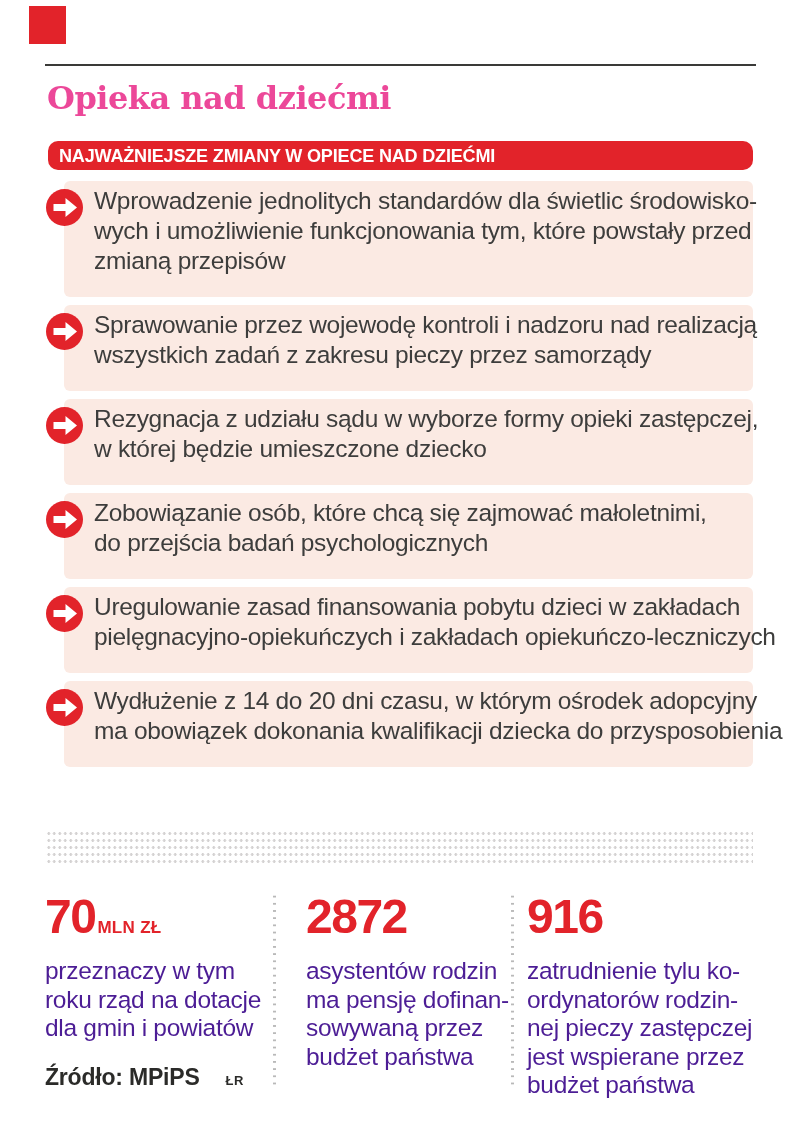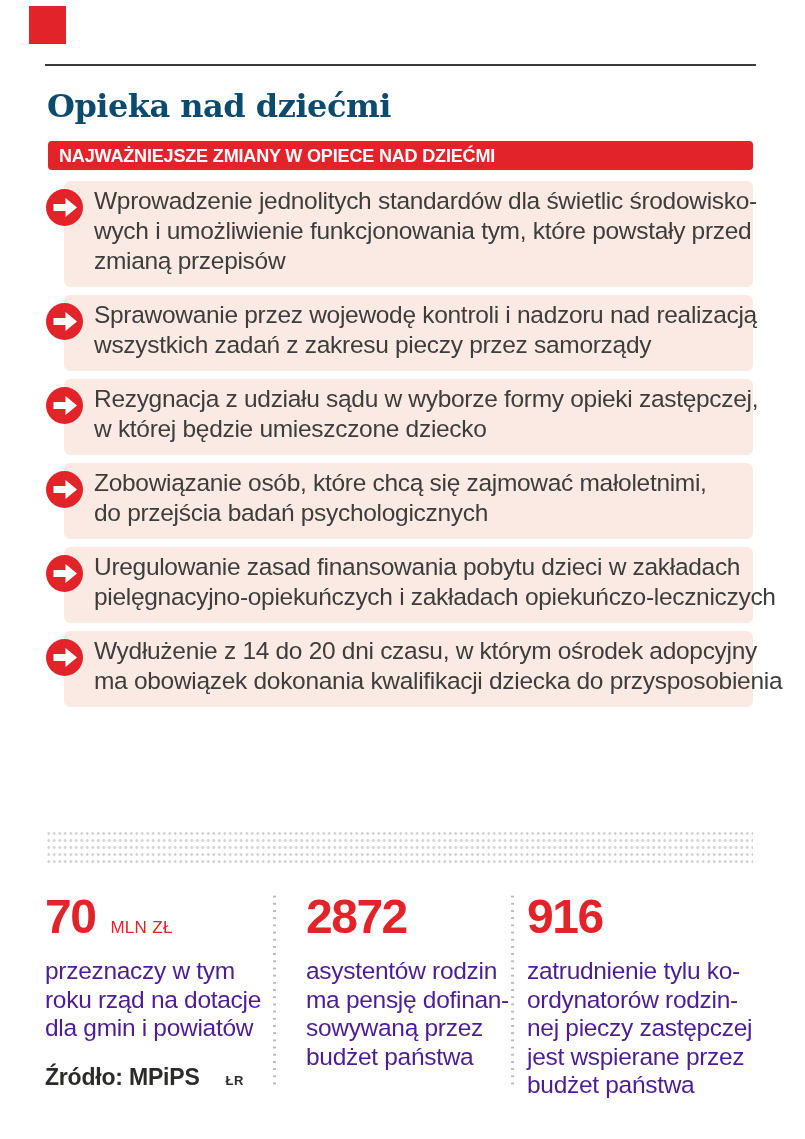--- a/index.html
+++ b/index.html
@@ -23,34 +23,34 @@
 
   .top-rule {
     position: absolute;
     left: 45px; top: 64px;
     width: 711px; height: 2px;
     background: #3a3a38;
   }
 
   .page-title {
     position: absolute;
-    left: 47px; top: 87px;
+    left: 47px; top: 79px;
     font-family: "DejaVu Serif", serif;
     font-weight: bold;
     font-size: 32px;
     letter-spacing: -0.5px;
-    color: #0c4a6e;
+    color: #ec4899;
   }
 
   .banner {
     position: absolute;
     left: 48px; top: 141px;
     width: 705px; height: 29px;
     background: #e2232a;
-    border-radius: 4px;
+    border-radius: 10px;
     display: flex;
     align-items: center;
     padding-left: 11px;
   }
   .banner span {
     color: #ffffff;
     font-weight: bold;
     font-size: 19px;
     letter-spacing: -0.2px;
     transform: scaleX(0.95);
@@ -64,21 +64,21 @@
     width: 705px;
     display: flex;
     flex-direction: column;
     gap: 8px;
   }
   .item {
     position: relative;
     margin-left: 16px;
     background: #fbeae3;
     border-radius: 6px;
-    padding: 5px 6px 11px 30px;
+    padding: 5px 6px 21px 30px;
   }
   .item .bullet {
     position: absolute;
     left: -18px; top: 8px;
     width: 37px; height: 37px;
     display: block;
   }
   .item p {
     font-size: 24.5px;
     line-height: 30px;
@@ -95,31 +95,31 @@
     background-size: 5.5px 7px;
     background-position: 1px 1px;
   }
 
   .stats { position: absolute; left: 0; top: 893px; width: 805px; }
   .stat-col { position: absolute; top: 0; }
   .stat-col.c1 { left: 45px;  width: 235px; }
   .stat-col.c2 { left: 306px; width: 225px; }
   .stat-col.c3 { left: 527px; width: 235px; }
 
-  .stat-head { display: flex; align-items: baseline; gap: 15px; }
+  .stat-head { display: flex; align-items: baseline; gap: 2px; }
   .stat-value {
     font-size: 48px;
     font-weight: bold;
     line-height: 1;
     letter-spacing: -1.5px;
     color: #e2232a;
   }
   .stat-unit {
     font-size: 17px;
-    font-weight: normal;
+    font-weight: bold;
     letter-spacing: 0.3px;
     color: #e2232a;
   }
   .stat-desc {
     margin-top: 16px;
     font-size: 24.5px;
     line-height: 28.5px;
     letter-spacing: -0.3px;
     color: #4c1d95;
     white-space: pre;

